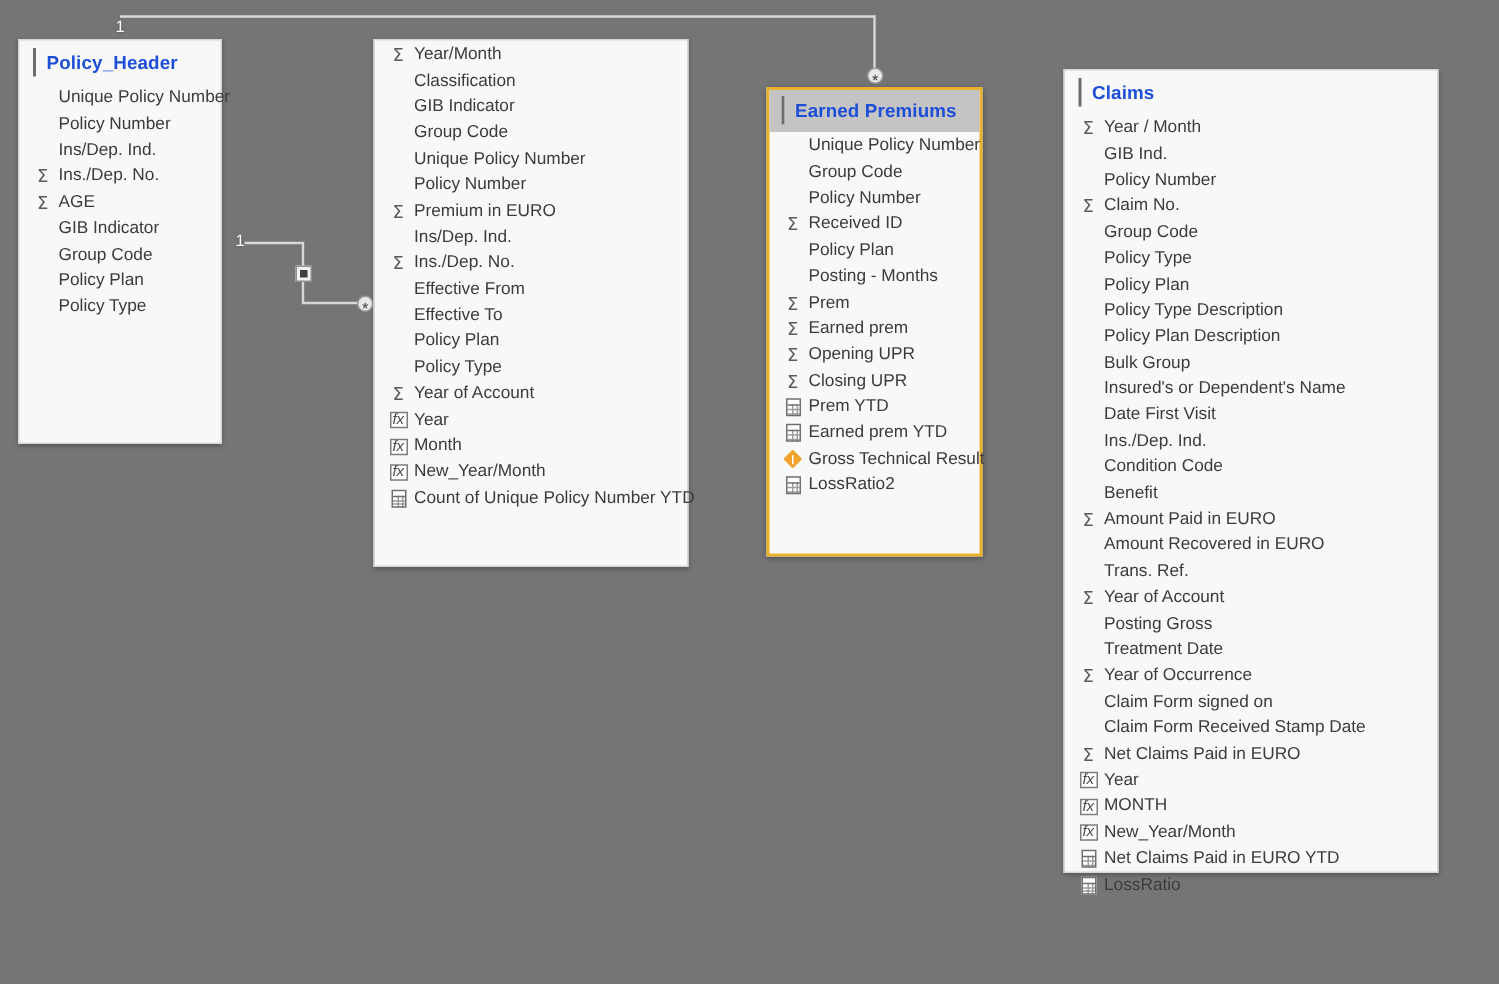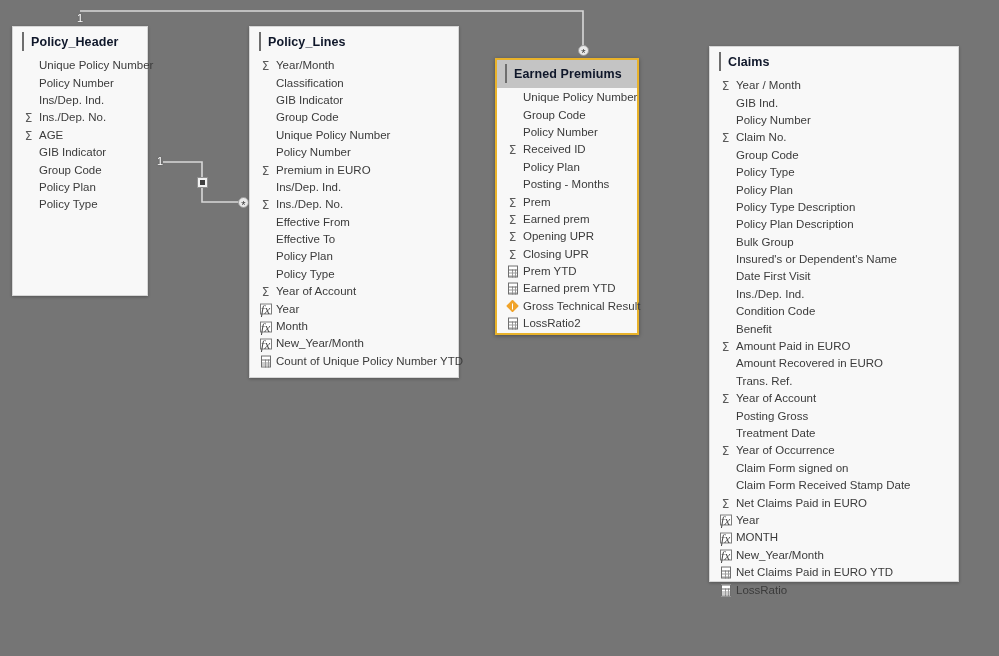--- a/index.html
+++ b/index.html
@@ -103,21 +103,21 @@
     box-sizing: border-box;
   }
   .table-card.highlighted .table-head {
     background: #c4c4c4;
     padding: 5px 9px 5px 8px;
   }
 
   .table-title {
     font-size: 12.5px;
     font-weight: bold;
-    color: #0f172a;
+    color: #1d4ed8;
     letter-spacing: .1px;
     white-space: nowrap;
     text-align: right;
   }
 
   .field-list {
     padding: 1px 0 14px 0;
   }
 
   .field-row {
@@ -169,28 +169,28 @@
     color: #5a5a5a;
     line-height: 12px;
   }
 
   .ic-fx {
     width: 12px;
     height: 11px;
     border: 1px solid #7c7c7c;
     box-sizing: border-box;
     background: #ffffff;
-    font-size: 13px;
+    font-size: 10px;
     font-style: italic;
     color: #4a4a4a;
     display: flex;
     align-items: center;
     justify-content: center;
     line-height: 7px;
-    font-family: Liberation Serif, serif;
+    font-family: Liberation Sans, sans-serif;
   }
 
   .ic-measure {
     width: 10px;
     height: 12px;
     border: 1px solid #6f6f6f;
     box-sizing: border-box;
     background:
       linear-gradient(#6f6f6f,#6f6f6f) 0 3px / 100% 1px no-repeat,
       linear-gradient(#9b9b9b,#9b9b9b) 0 6px / 100% 1px no-repeat,
@@ -280,24 +280,20 @@
           </div>
           <div class="field-row">
             <span class="field-label">Policy Plan</span>
           </div>
           <div class="field-row">
             <span class="field-label">Policy Type</span>
           </div>
         </div>
       </div>
       <div class="table-card" style="left: 249px; top: 26px; width: 210px; height: 352px;">
-        <div class="table-head">
-          <span><span class="ic-table"></span></span>
-          <span class="table-title">Policy_Lines</span>
-        </div>
         <div class="field-list">
           <div class="field-row">
             <span class="field-icon">
               <span class="ic-sum">Σ</span>
             </span>
             <span class="field-label">Year/Month</span>
           </div>
           <div class="field-row">
             <span class="field-label">Classification</span>
           </div>
@@ -365,21 +361,21 @@
             <span class="field-label">New_Year/Month</span>
           </div>
           <div class="field-row">
             <span class="field-icon">
               <span class="ic-measure"></span>
             </span>
             <span class="field-label">Count of Unique Policy Number YTD</span>
           </div>
         </div>
       </div>
-      <div class="table-card highlighted" style="left: 495px; top: 58px; width: 144px; height: 277px;">
+      <div class="table-card highlighted" style="left: 511px; top: 58px; width: 144px; height: 313px;">
         <div class="table-head">
           <span><span class="ic-table"></span></span>
           <span class="table-title">Earned Premiums</span>
         </div>
         <div class="field-list">
           <div class="field-row">
             <span class="field-label">Unique Policy Number</span>
           </div>
           <div class="field-row">
             <span class="field-label">Group Code</span>

